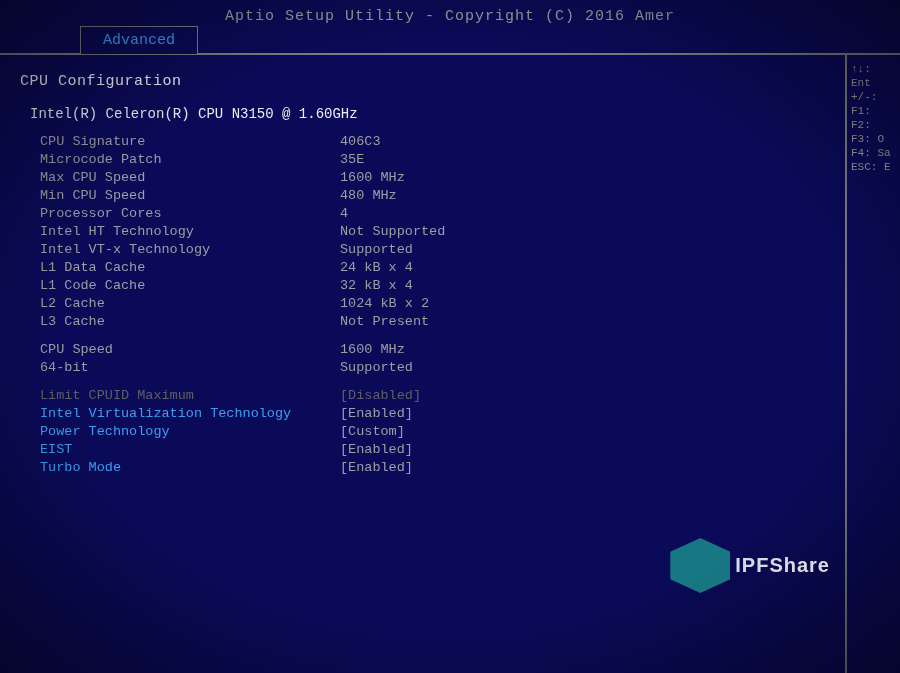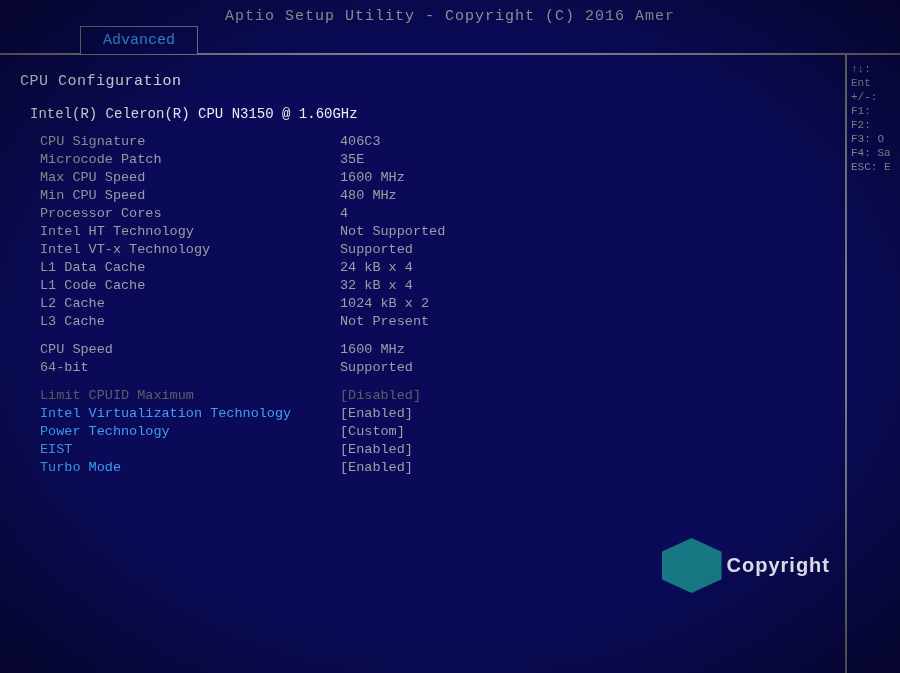--- a/index.html
+++ b/index.html
@@ -293,18 +293,18 @@
       <tr class="config-item">
         <td style="color:#4af;">Turbo Mode</td>
         <td class="config-value">[Enabled]</td>
       </tr>
     </tbody>
       </table>
   </div>
 
   <div class="watermark">
     <div class="watermark-hex"></div>
-    <div class="watermark-text">Copyright</div>
+    <div class="watermark-text">IPFShare</div>
   </div>
 
   <div class="vignette"></div>
   <div class="tint"></div>
 </div>
 
 </body></html>

